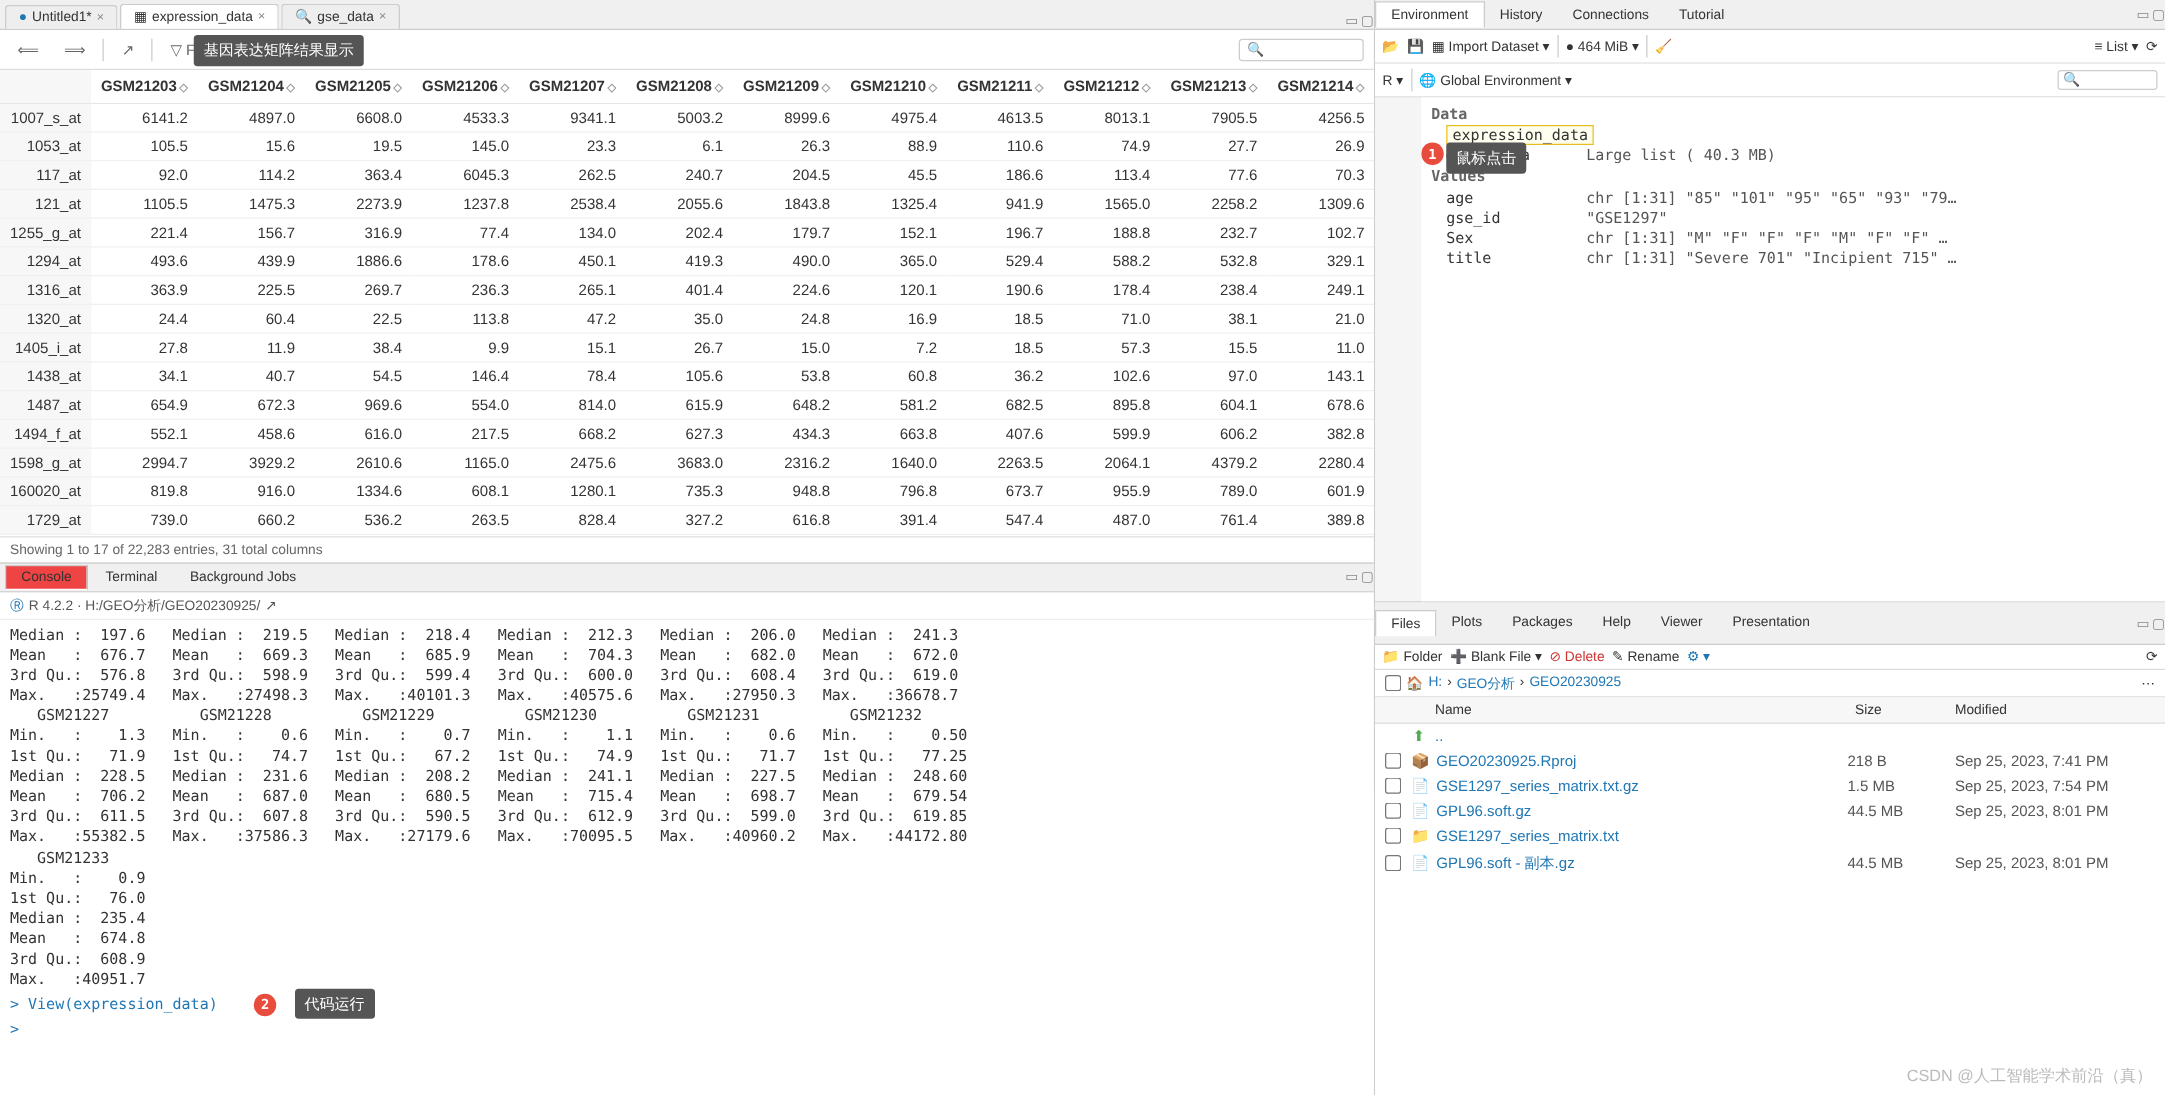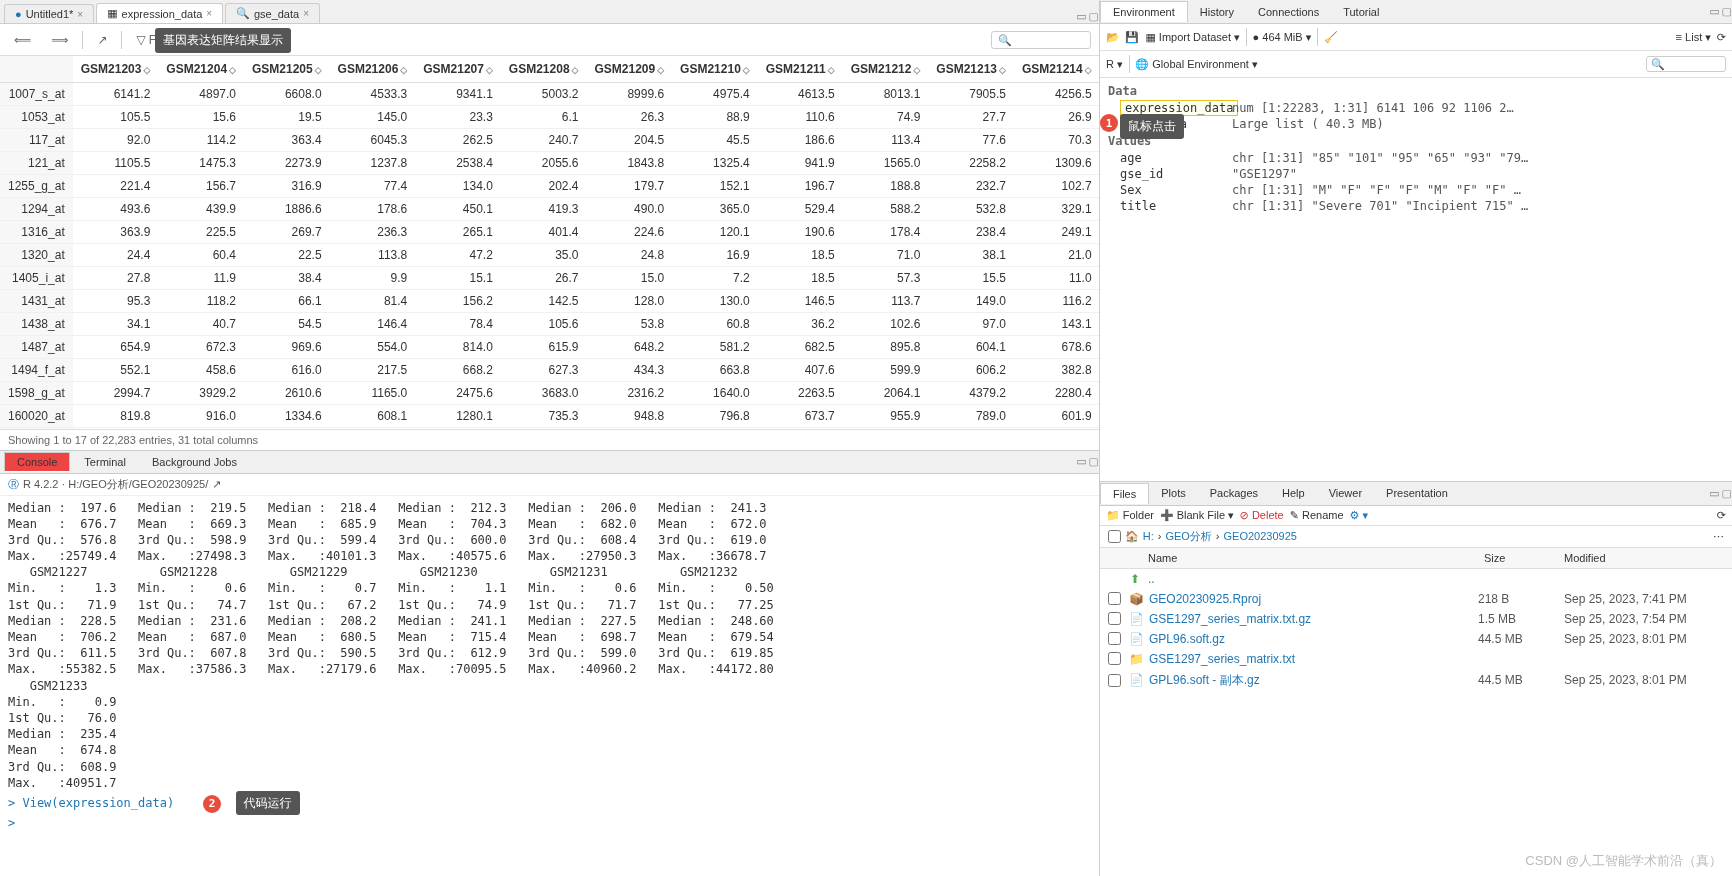--- a/index.html
+++ b/index.html
@@ -40,31 +40,31 @@
 .console-path { padding: 3px 8px; background: #fff; border-bottom: 1px solid #eee; font-size: 11px; color: #555; display: flex; align-items: center; gap: 4px; }
 .console-body { flex: 1; overflow: auto; background: #fff; padding: 4px 8px; font-family: "Consolas", monospace; font-size: 12px; line-height: 1.35; white-space: pre; color: #333; }
 .console-prompt { color: #2077b4; }
 
 
 .env-tabs { display: flex; background: #f0f0f0; border-bottom: 1px solid #ccc; height: 24px; align-items: center; }
 .env-tab { padding: 4px 12px; font-size: 11px; cursor: pointer; }
 .env-tab.active { background: #fff; border: 1px solid #ccc; border-bottom: none; }
 .env-toolbar { display: flex; align-items: center; padding: 4px 6px; gap: 6px; background: #fff; border-bottom: 1px solid #ddd; font-size: 11px; }
 .env-search { margin-left: auto; border: 1px solid #ccc; border-radius: 3px; padding: 1px 4px; width: 80px; font-size: 11px; }
-.env-body { background: #fff; padding: 4px 0; font-family: "Consolas", monospace; font-size: 12px; overflow: auto; flex: 1; min-height: 150px; }
+.env-body { background: #fff; padding: 4px 0; font-family: "Consolas", monospace; font-size: 12px; overflow: auto; flex: 1; min-height: 150px; margin-left: 37px; }
 .env-section { padding: 2px 8px; color: #666; font-weight: bold; }
 .env-row { display: flex; padding: 1px 8px; gap: 4px; }
 .env-name { width: 120px; color: #333; padding-left: 12px; }
 .env-val { flex: 1; color: #555; white-space: nowrap; overflow: hidden; text-overflow: ellipsis; }
 .env-highlight { border: 1px solid #e8c020; background: #fffff0; padding: 0 4px; }
 .env-icon { color: #2077b4; margin-right: 2px; }
 
 
 .files-section { background: #fff; border-top: 1px solid #ccc; display: flex; flex-direction: column; flex: 1; }
-.files-tabs { display: flex; background: #f0f0f0; border-bottom: 1px solid #ccc; height: 24px; align-items: center; }
+.files-tabs { display: flex; background: #f0f0f0; border-bottom: 1px solid #ccc; height: 34px; align-items: center; }
 .files-toolbar { display: flex; align-items: flex-end; padding: 3px 6px; gap: 6px; font-size: 11px; border-bottom: 1px solid #ddd; }
 .breadcrumb { display: flex; align-items: center; padding: 3px 8px; font-size: 11px; border-bottom: 1px solid #ddd; gap: 4px; }
 .breadcrumb a { color: #2077b4; text-decoration: none; }
 .files-header { display: flex; padding: 4px 8px; font-size: 11px; background: #f7f7f7; border-bottom: 1px solid #ddd; }
 .fh-name { flex: 1; padding-left: 40px; }
 .fh-size { width: 80px; }
 .fh-mod { width: 160px; }
 .file-row { display: flex; align-items: center; padding: 3px 8px; font-size: 12px; gap: 6px; }
 .file-row input[type=checkbox] { margin-right: 2px; }
 .file-icon { width: 14px; text-align: center; }
@@ -266,35 +266,20 @@
               <td>38.4</td>
               <td>9.9</td>
               <td>15.1</td>
               <td>26.7</td>
               <td>15.0</td>
               <td>7.2</td>
               <td>18.5</td>
               <td>57.3</td>
               <td>15.5</td>
               <td>11.0</td>
-            </tr>
-            <tr>
-              <td>1431_at</td>
-              <td>95.3</td>
-              <td>118.2</td>
-              <td>66.1</td>
-              <td>81.4</td>
-              <td>156.2</td>
-              <td>142.5</td>
-              <td>128.0</td>
-              <td>130.0</td>
-              <td>146.5</td>
-              <td>113.7</td>
-              <td>149.0</td>
-              <td>116.2</td>
             </tr>
             <tr>
               <td>1438_at</td>
               <td>34.1</td>
               <td>40.7</td>
               <td>54.5</td>
               <td>146.4</td>
               <td>78.4</td>
               <td>105.6</td>
               <td>53.8</td>
@@ -446,21 +431,20 @@
     <div class="env-toolbar">
       <span><span>R</span> ▾</span>
       <span class="tb-sep"></span>
       <span>🌐 <span>Global Environment</span> ▾</span>
       <input class="env-search" placeholder="🔍" style="">
     </div>
     <div class="env-body" style="position:relative">
       <div class="env-section">Data</div>
       <div class="env-row">
         <span class="env-name"><span class="env-highlight">expression_data</span></span>
-        <span class="env-val">num [1:22283, 1:31] 6141 106 92 1106 2…</span>
       </div>
       <div class="env-row" style="position:relative">
         <span class="env-name"><span class="env-icon">●</span><span>gse_data</span></span>
         <span class="env-val">Large list ( 40.3 MB)</span>
         <span style="position:absolute; left:0px; top:-2px;" class="annotation-badge">1</span>
         <span class="tooltip-dark" style="left:20px; top:-2px;">鼠标点击</span>
       </div>
       <div class="env-section">Values</div>
       <div id="env-values">
           <div class="env-row">

